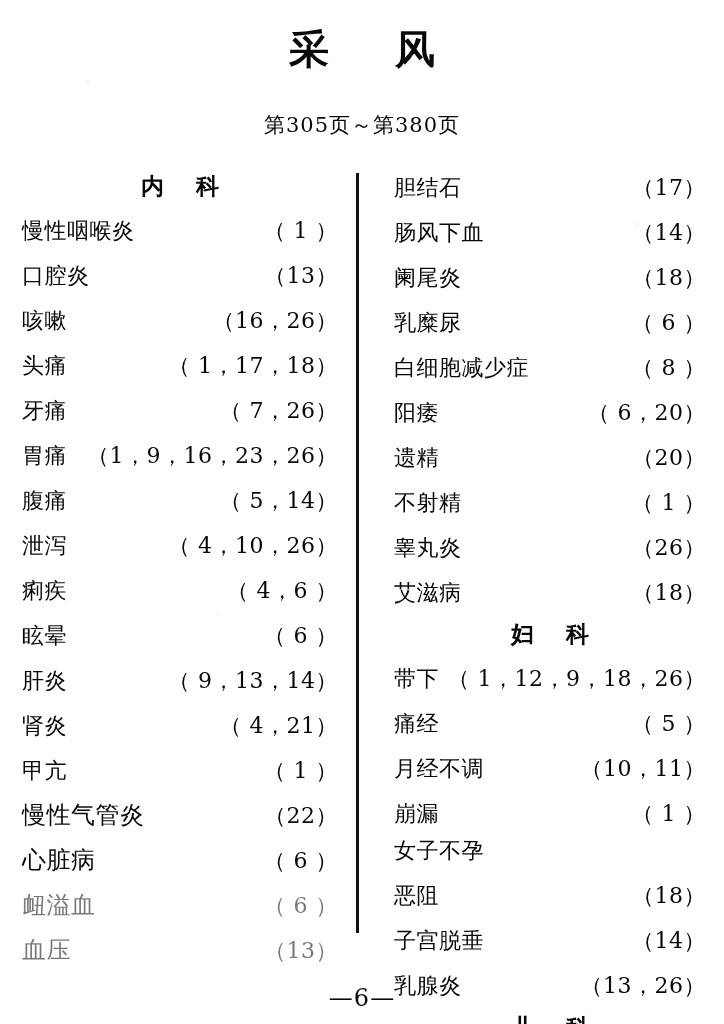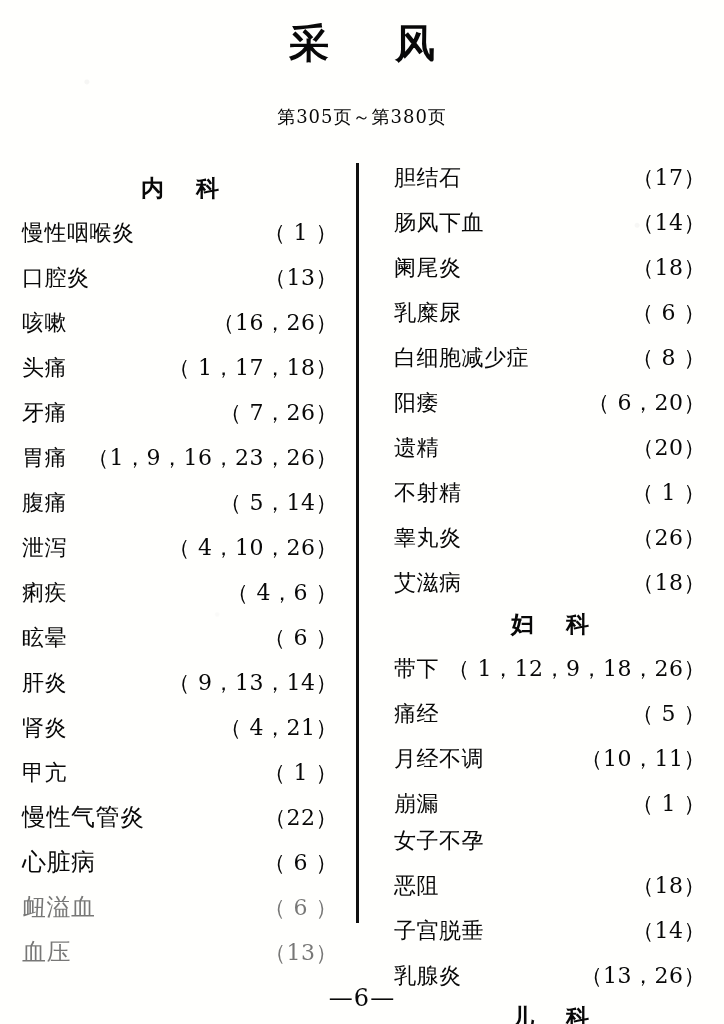--- a/index.html
+++ b/index.html
@@ -25,26 +25,26 @@
       radial-gradient(circle at 30% 60%, rgba(0,0,0,0.02) 0 1.5px, transparent 3px),
       #fdfdfb;
     filter: contrast(1.02);
   }
   .title {
     text-align: center;
     font-size: 40px;
     font-weight: bold;
     letter-spacing: 26px;
     text-indent: 26px;
-    padding-top: 16px;
+    padding-top: 22px;
     font-family: "DejaVu Serif", serif;
   }
   .subtitle {
     text-align: center;
-    font-size: 18px;
+    font-size: 21px;
     margin-top: 34px;
     letter-spacing: 1px;
     font-family: "DejaVu Serif", serif;
   }
   .columns {
     position: relative;
     display: flex;
     margin-top: 30px;
     padding: 0 18px 0 22px;
   }
@@ -65,21 +65,21 @@
     width: 3px;
     height: 760px;
     background: #121212;
   }
   .section-head {
     text-align: center;
     font-size: 23px;
     font-weight: bold;
     letter-spacing: 12px;
     text-indent: 12px;
-    margin: 14px 0 10px 0;
+    margin: 2px 0 10px 0;
     font-family: "DejaVu Serif", serif;
   }
   .entry {
     display: flex;
     align-items: baseline;
     justify-content: space-between;
     font-size: 22px;
     line-height: 1.0;
     margin-bottom: 15px;
     font-family: "DejaVu Serif", serif;

